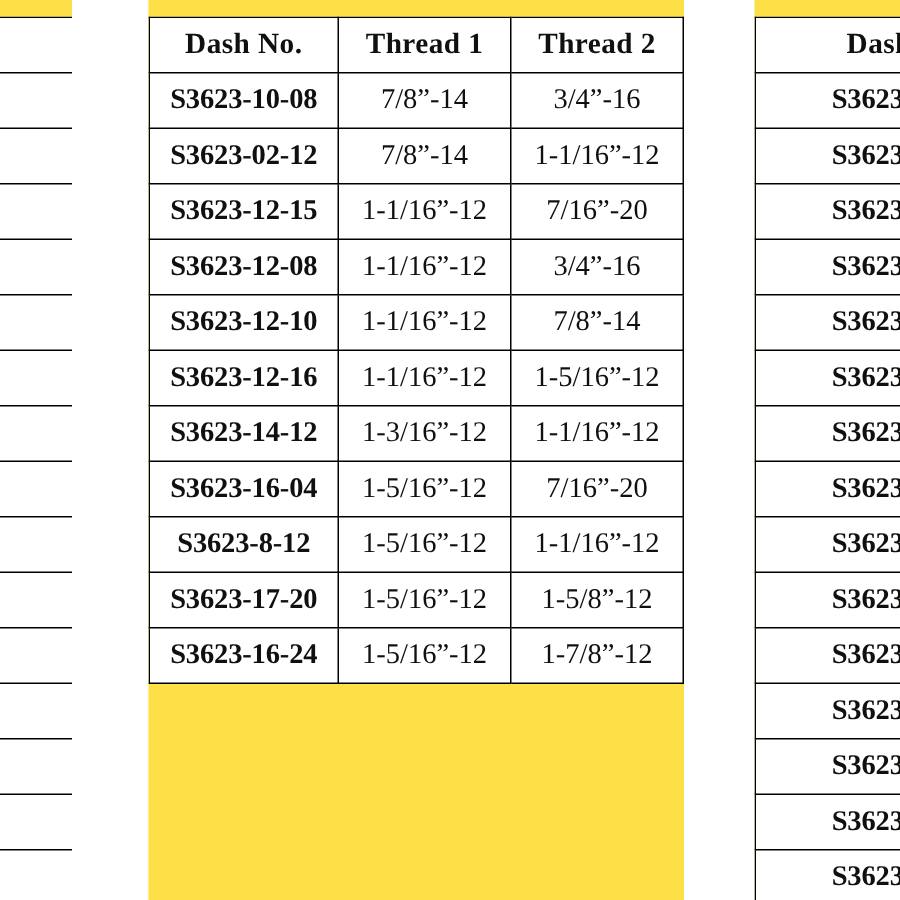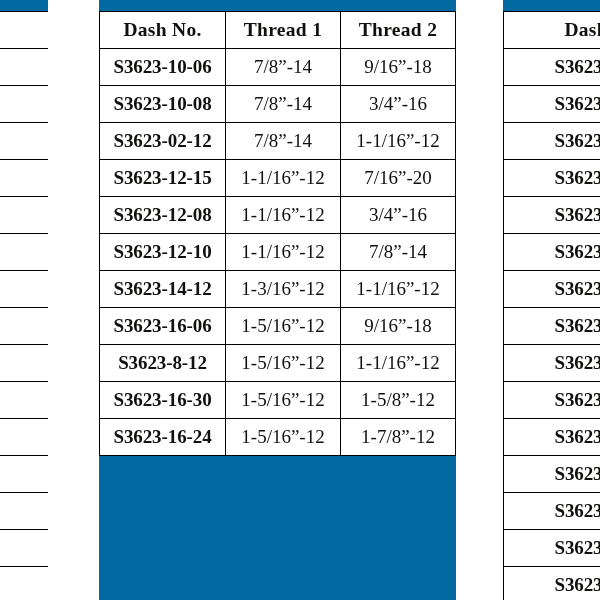--- a/index.html
+++ b/index.html
@@ -12,21 +12,21 @@
     height: 600px;
     overflow: hidden;
     font-family: "Liberation Serif", "DejaVu Serif", serif;
     color: #10100f;
   }
 
   #page {
     position: relative;
     width: 600px;
     height: 600px;
-    background: #0369a1;
+    background: #fde047;
   }
 
   
   .table-frag {
     position: absolute;
     box-sizing: border-box;
     background: #ffffff;
     overflow: hidden;
   }
 
@@ -178,25 +178,20 @@
         </colgroup>
       <thead>
         <tr>
           <th>Dash No.</th>
           <th>Thread 1</th>
           <th>Thread 2</th>
         </tr>
       </thead>
       <tbody>
         <tr>
-          <td class="dash">S3623-10-06</td>
-          <td class="thread">7/8”-14</td>
-          <td class="thread">9/16”-18</td>
-        </tr>
-        <tr>
           <td class="dash">S3623-10-08</td>
           <td class="thread">7/8”-14</td>
           <td class="thread">3/4”-16</td>
         </tr>
         <tr>
           <td class="dash">S3623-02-12</td>
           <td class="thread">7/8”-14</td>
           <td class="thread">1-1/16”-12</td>
         </tr>
         <tr>
@@ -208,36 +203,41 @@
           <td class="dash">S3623-12-08</td>
           <td class="thread">1-1/16”-12</td>
           <td class="thread">3/4”-16</td>
         </tr>
         <tr>
           <td class="dash">S3623-12-10</td>
           <td class="thread">1-1/16”-12</td>
           <td class="thread">7/8”-14</td>
         </tr>
         <tr>
+          <td class="dash">S3623-12-16</td>
+          <td class="thread">1-1/16”-12</td>
+          <td class="thread">1-5/16”-12</td>
+        </tr>
+        <tr>
           <td class="dash">S3623-14-12</td>
           <td class="thread">1-3/16”-12</td>
           <td class="thread">1-1/16”-12</td>
         </tr>
         <tr>
-          <td class="dash">S3623-16-06</td>
-          <td class="thread">1-5/16”-12</td>
-          <td class="thread">9/16”-18</td>
+          <td class="dash">S3623-16-04</td>
+          <td class="thread">1-5/16”-12</td>
+          <td class="thread">7/16”-20</td>
         </tr>
         <tr>
           <td class="dash">S3623-8-12</td>
           <td class="thread">1-5/16”-12</td>
           <td class="thread">1-1/16”-12</td>
         </tr>
         <tr>
-          <td class="dash">S3623-16-30</td>
+          <td class="dash">S3623-17-20</td>
           <td class="thread">1-5/16”-12</td>
           <td class="thread">1-5/8”-12</td>
         </tr>
         <tr>
           <td class="dash">S3623-16-24</td>
           <td class="thread">1-5/16”-12</td>
           <td class="thread">1-7/8”-12</td>
         </tr>
 
       </tbody>

